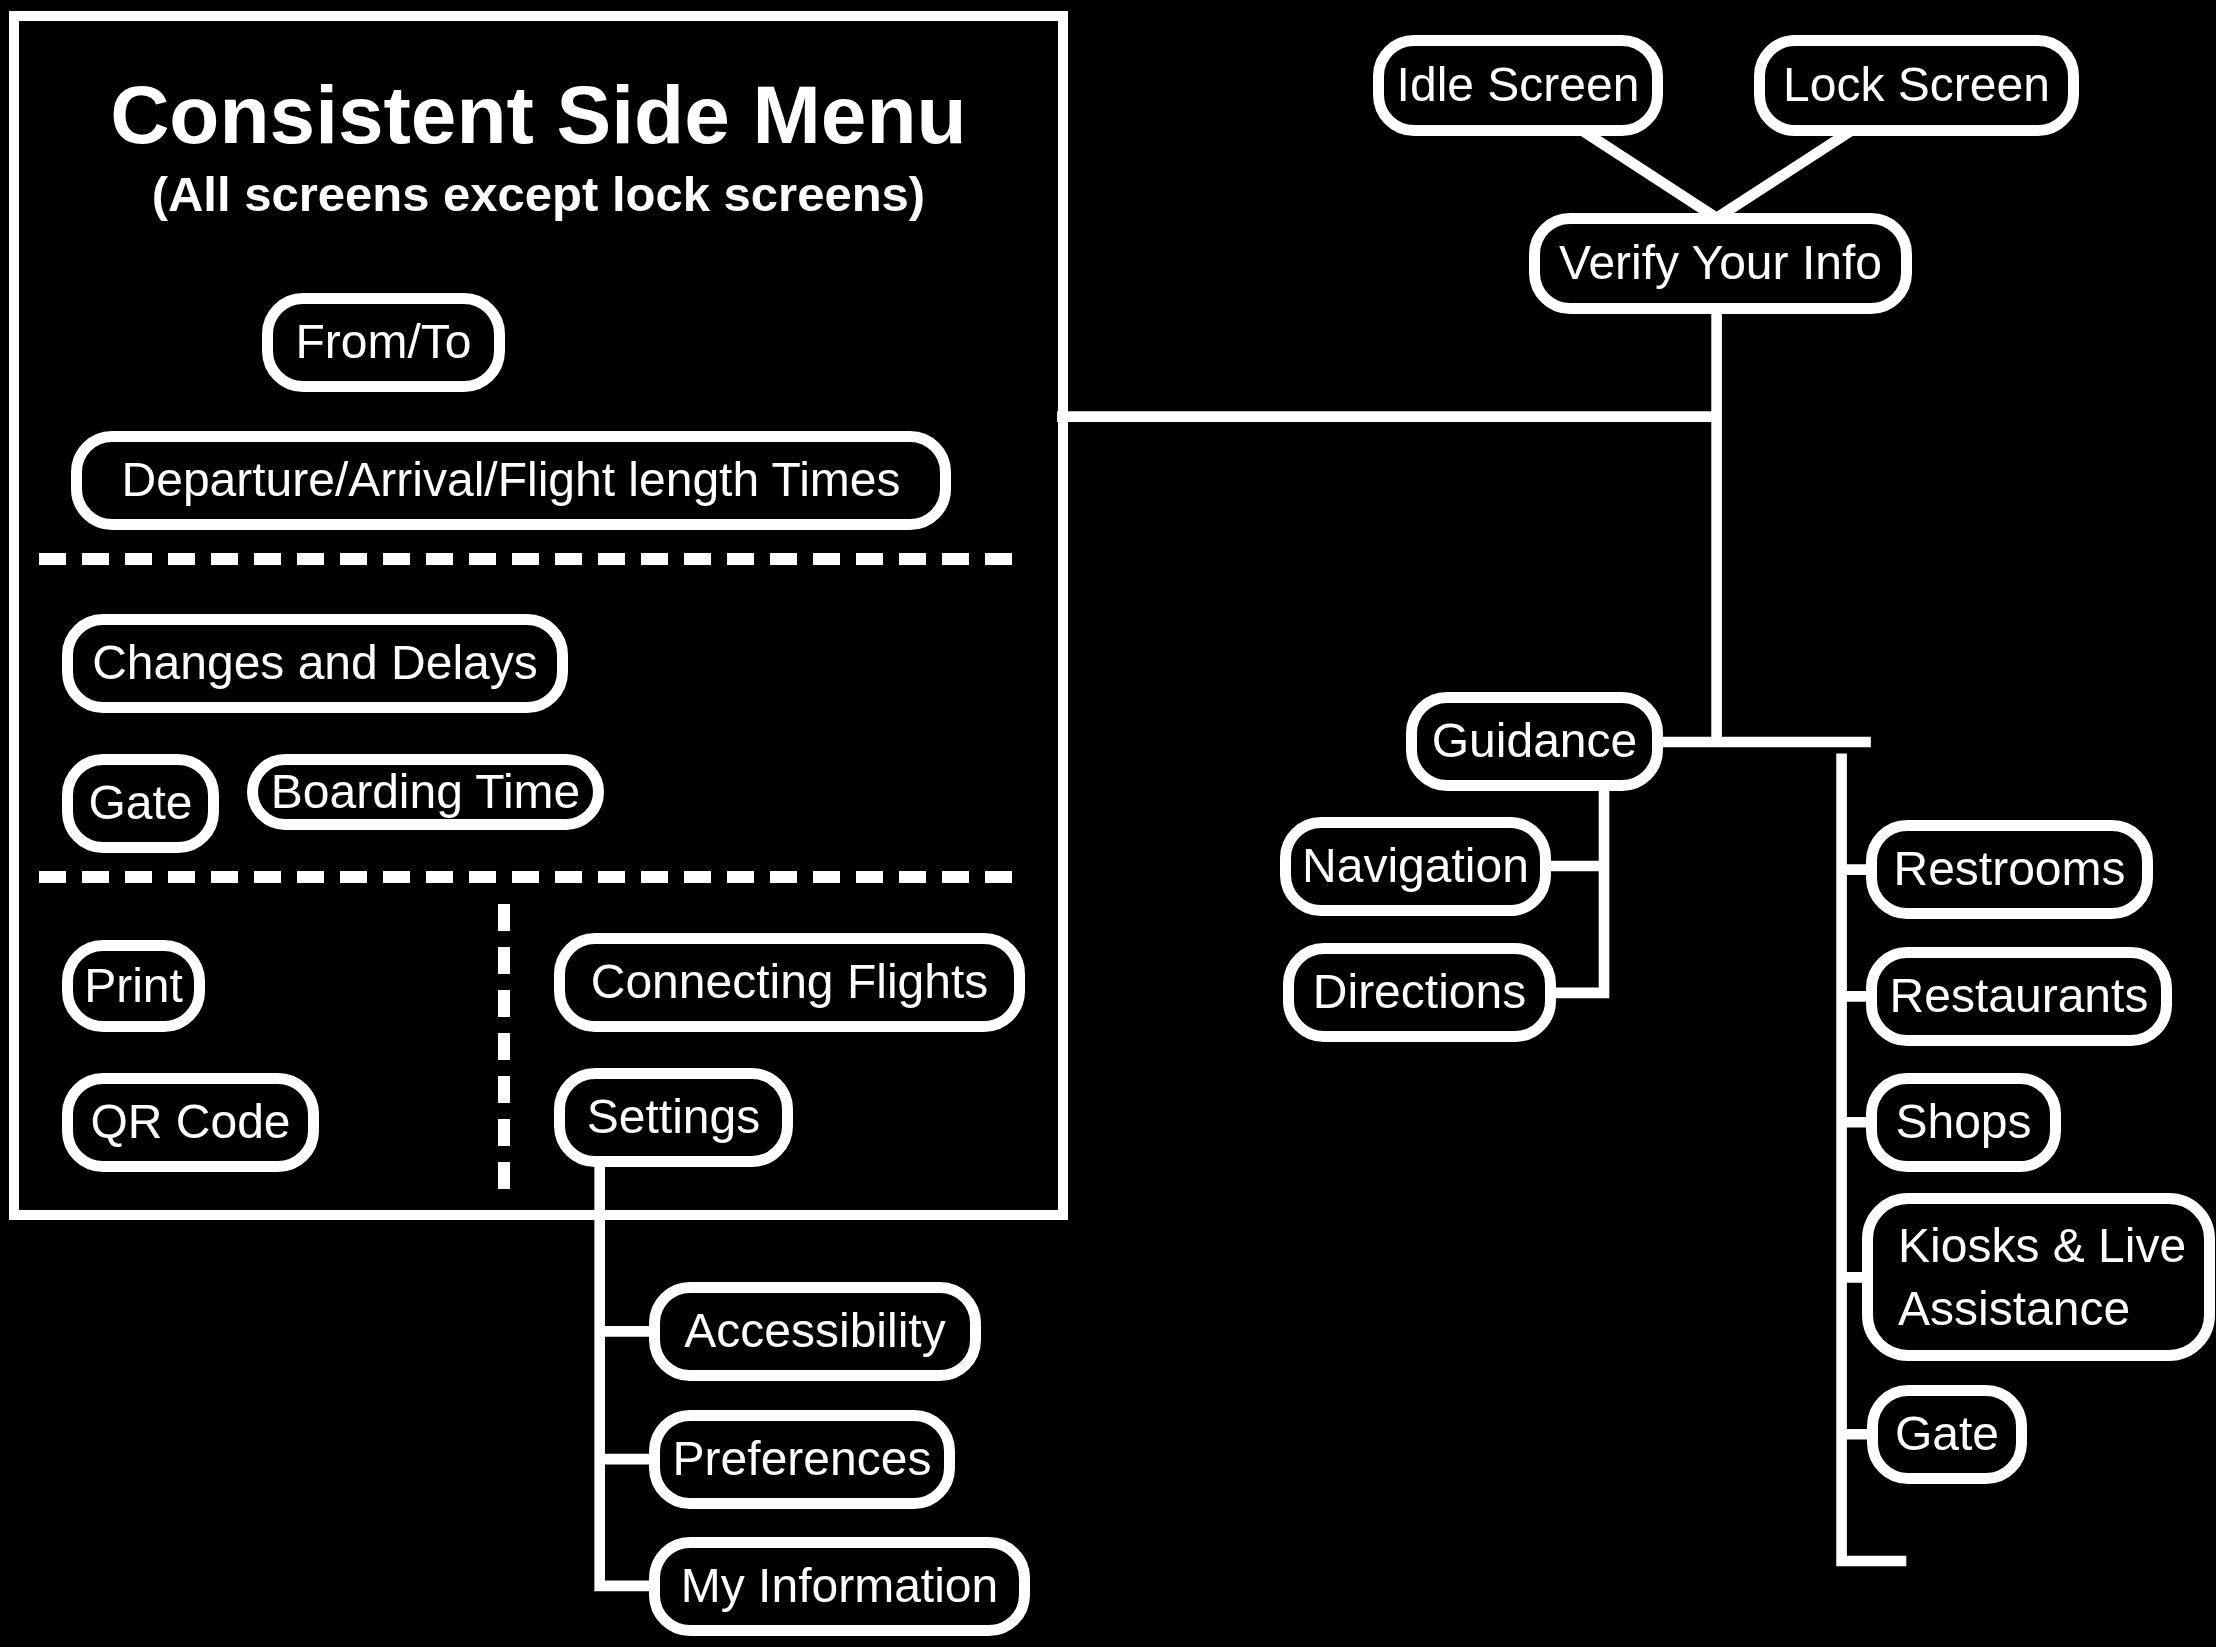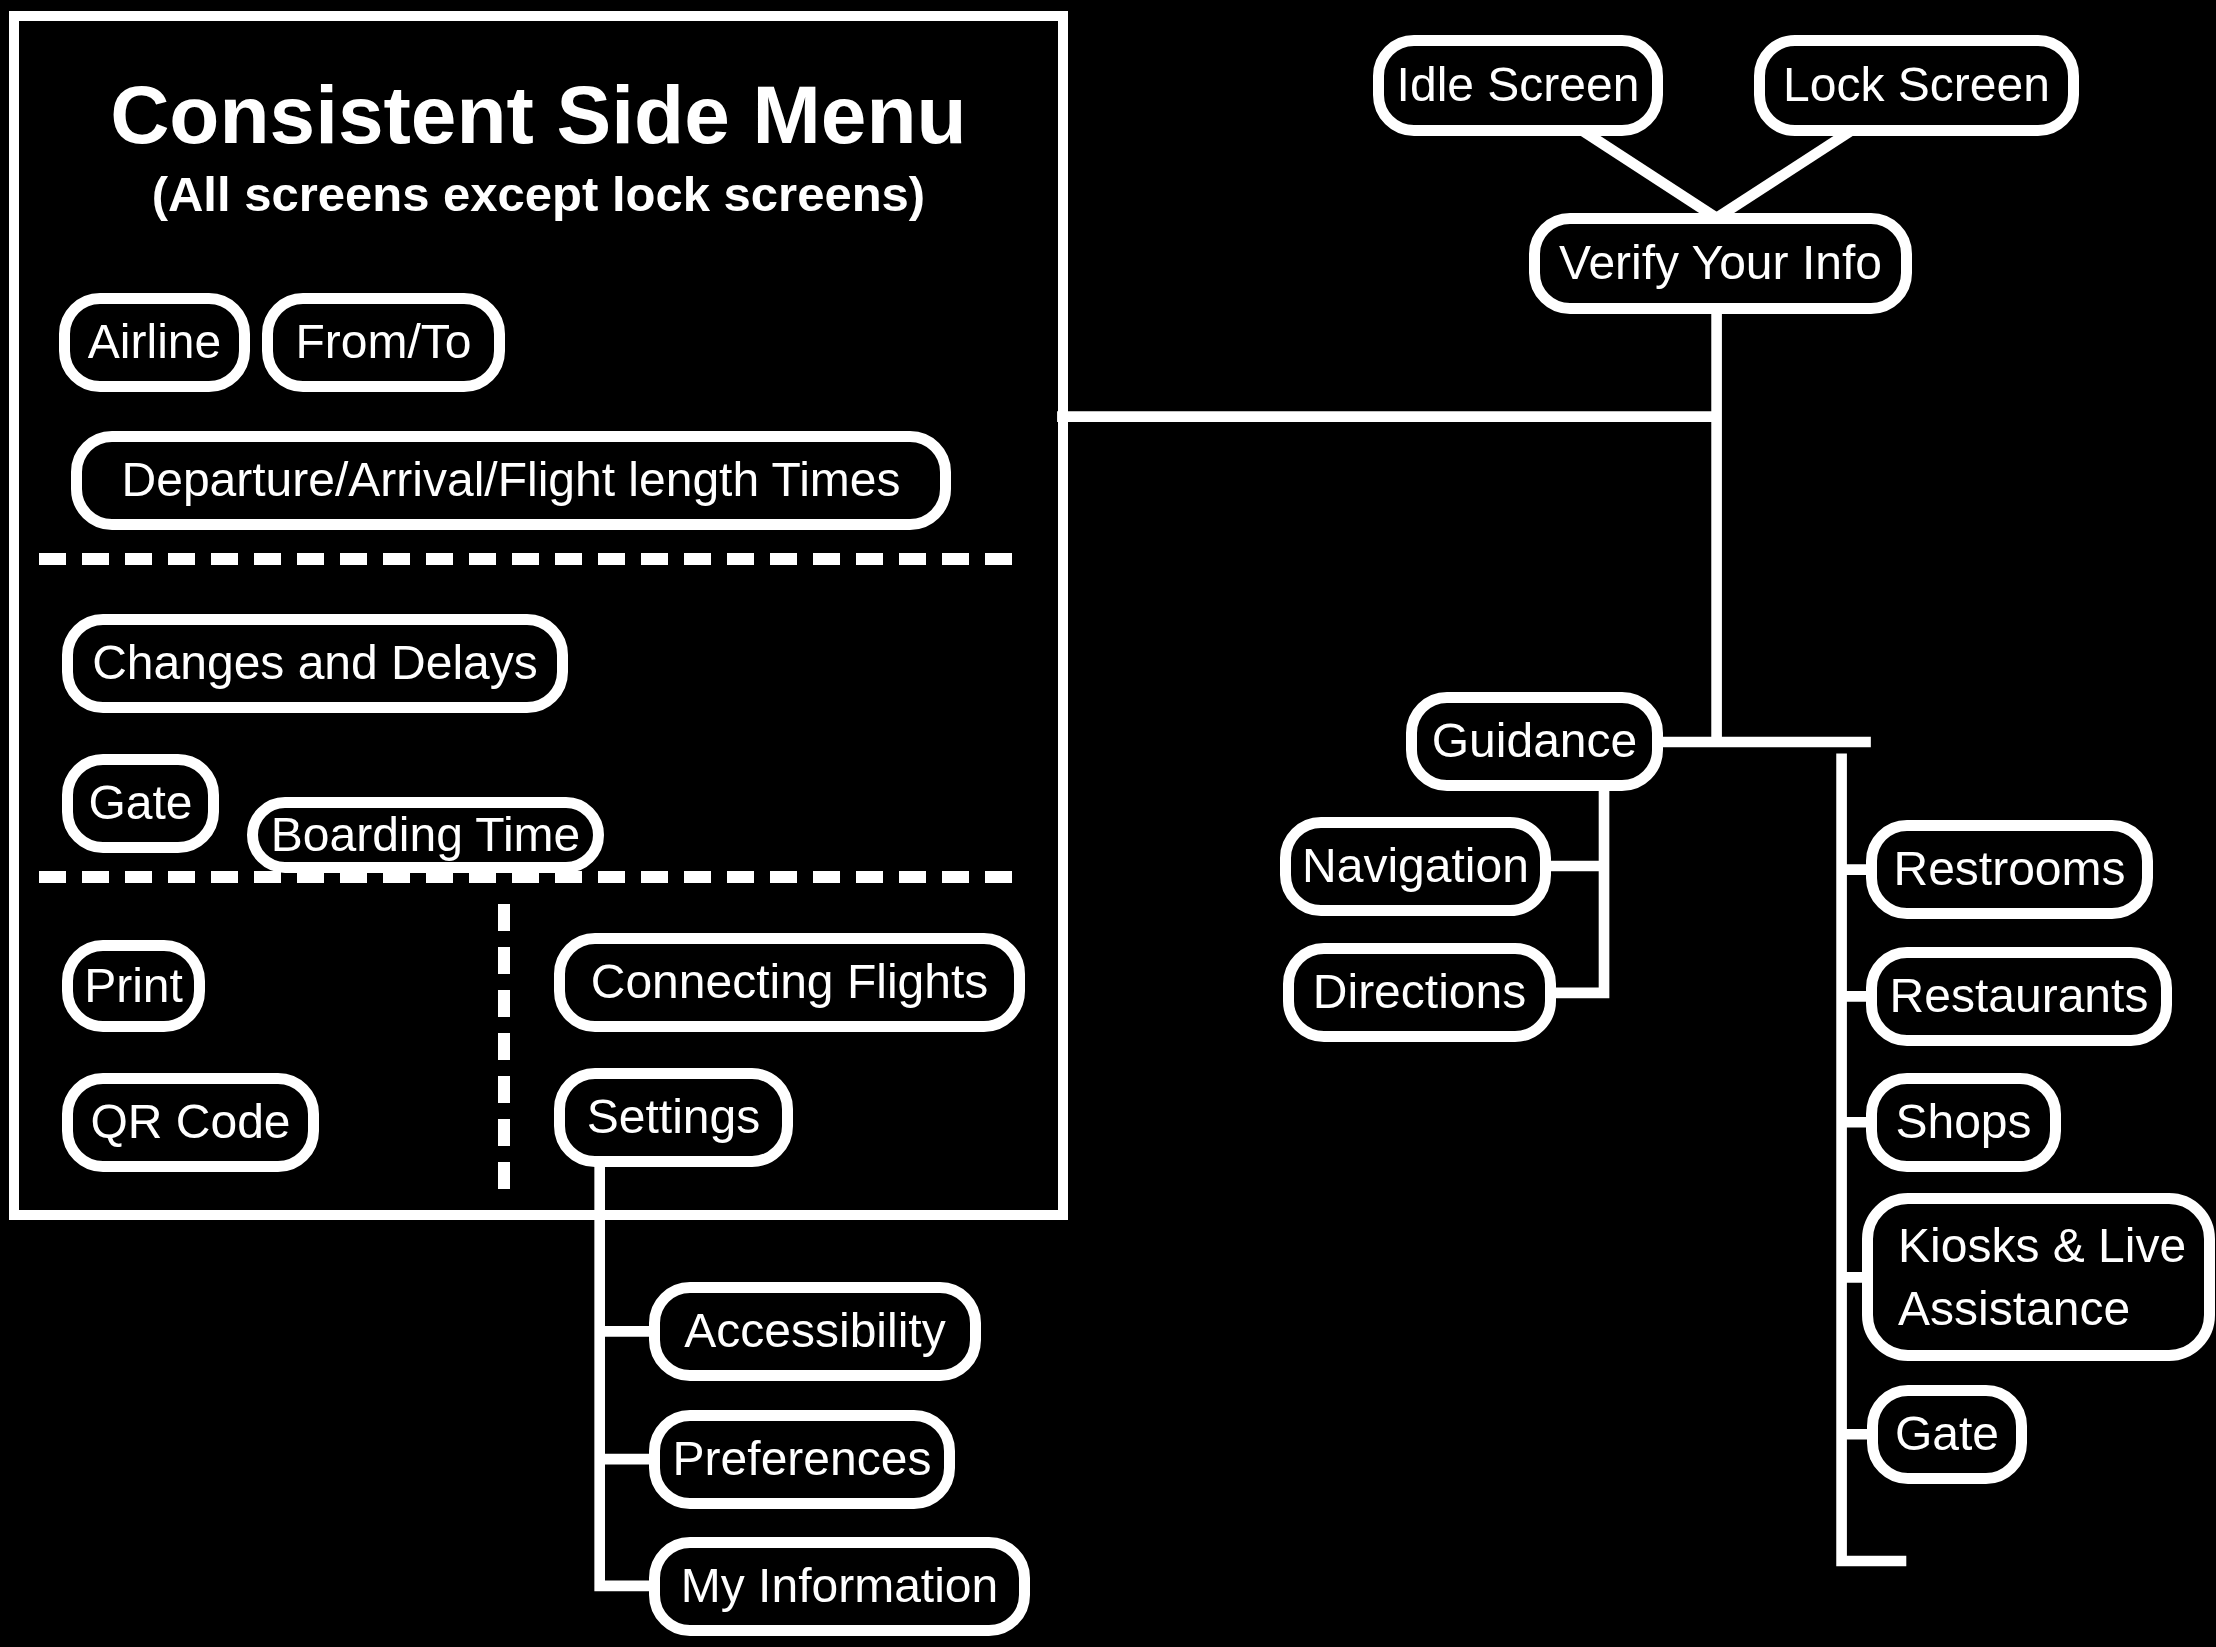--- a/index.html
+++ b/index.html
@@ -83,21 +83,21 @@
     width: 12.4px;
     background: repeating-linear-gradient(to bottom, #fff 0 26.6px, transparent 26.6px 43px);
     z-index: 3;
   }
   
   #n-airline       { left:59px;   top:293px;  width:191px; height:99px; }
   #n-fromto        { left:262px;  top:293px;  width:243px; height:99px; }
   #n-departure     { left:71px;   top:431px;  width:880px; height:99px; }
   #n-changes       { left:62px;   top:614px;  width:506px; height:99px; }
   #n-gate-left     { left:62px;   top:754px;  width:157px; height:99px; }
-  #n-boarding      { left:247px;  top:754px;  width:357px; height:76px;margin-top:43px; }
+  #n-boarding      { left:247px;  top:754px;  width:357px; height:76px; }
   #n-print         { left:62px;   top:940px; width:143px; height:92px; }
   #n-connecting    { left:554px;  top:933px; width:471px; height:99px; }
   #n-qrcode        { left:62px;   top:1073px; width:257px; height:99px; }
   #n-settings      { left:554px;  top:1068px; width:239px; height:99px; }
   #n-accessibility { left:649px;  top:1282px; width:332px; height:99px; }
   #n-preferences   { left:649px;  top:1410px; width:306px; height:99px; }
   #n-myinfo        { left:649px;  top:1537px; width:381px; height:99px; }
   
   #divider-1 { left:39px;  top:553px;  width:986px; }
   #divider-2 { left:39px;  top:871px;  width:986px; }
@@ -149,21 +149,20 @@
       <path d="M676 1260 V1789 H800"></path>
       <path d="M676 1502 H800"></path>
       <path d="M676 1646 H800"></path>
     </g>
   </svg>
 
   <div class="panel"></div>
   <div class="panel-title">Consistent Side Menu</div>
   <div class="panel-subtitle">(All screens except lock screens)</div>
 
-  <div class="node" id="n-airline">Airline</div>
   <div class="node" id="n-fromto">From/To</div>
   <div class="node" id="n-departure">Departure/Arrival/Flight length Times</div>
 
   <div class="divider-h" id="divider-1"></div>
 
   <div class="node" id="n-changes">Changes and Delays</div>
   <div class="node" id="n-gate-left">Gate</div>
   <div class="node" id="n-boarding">Boarding Time</div>
 
   <div class="divider-h" id="divider-2"></div>

